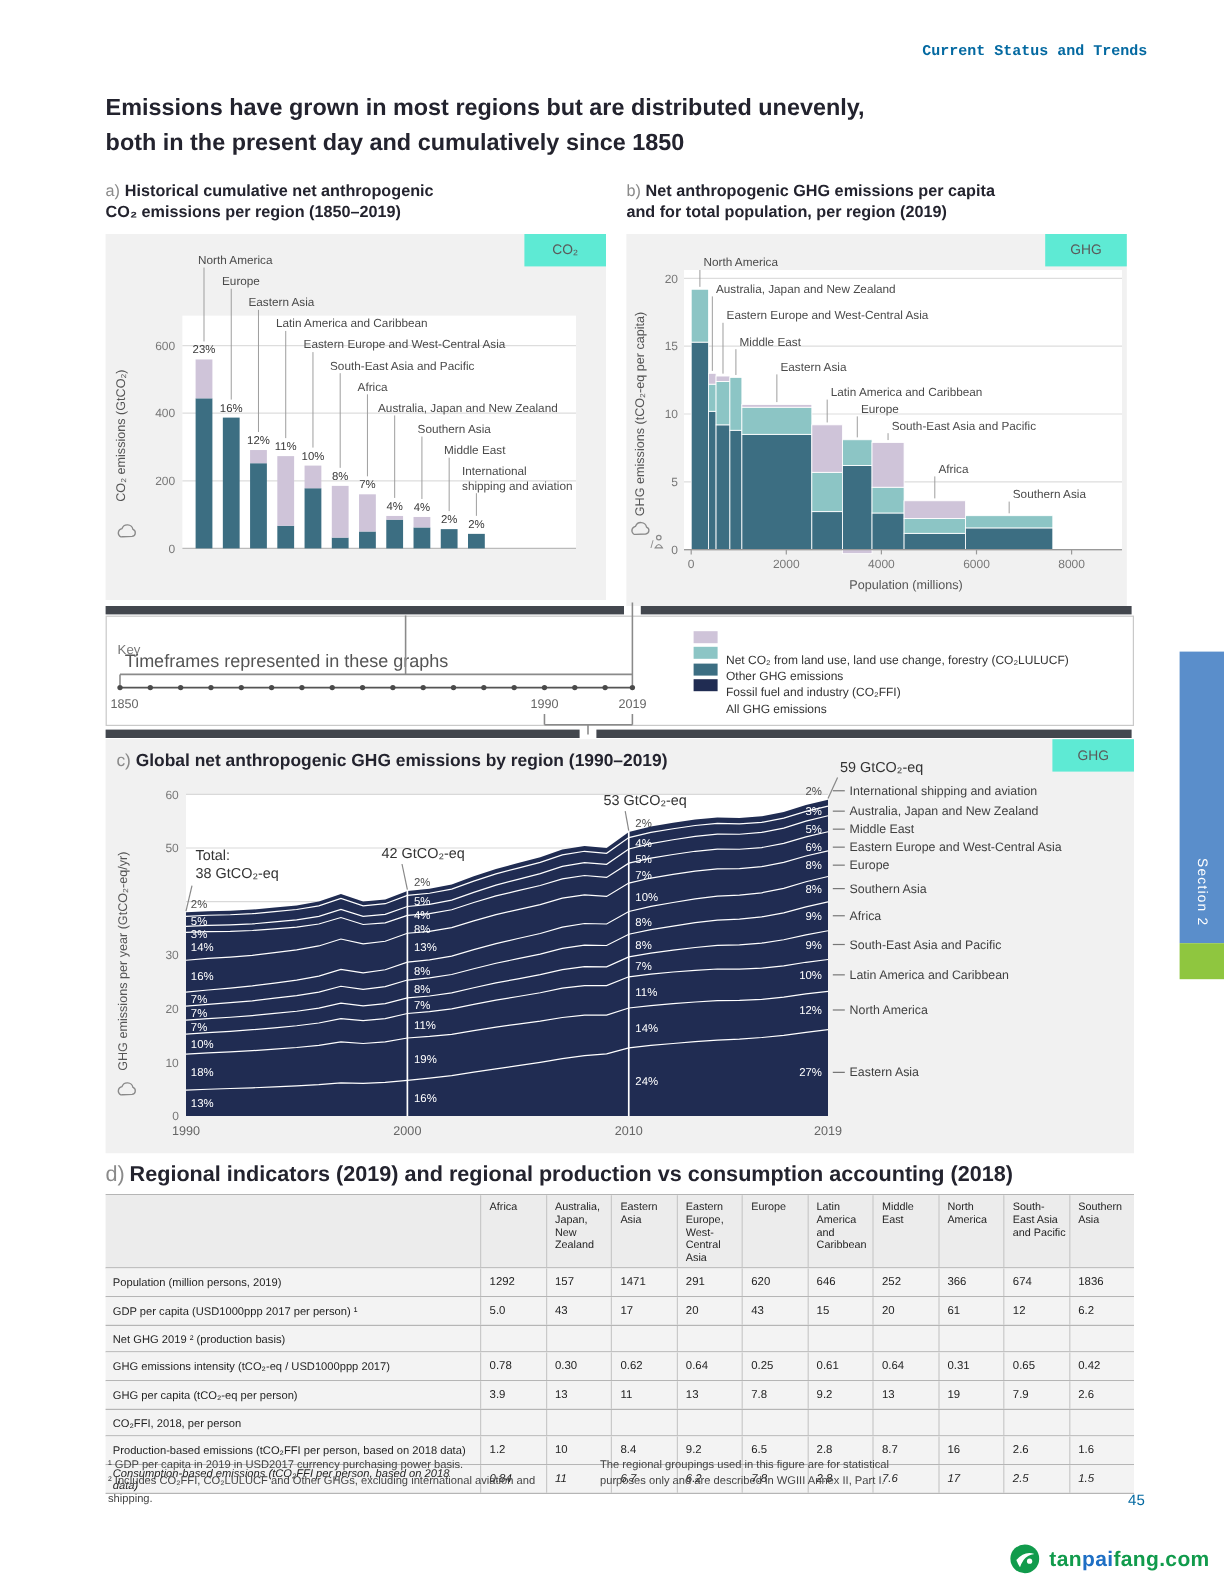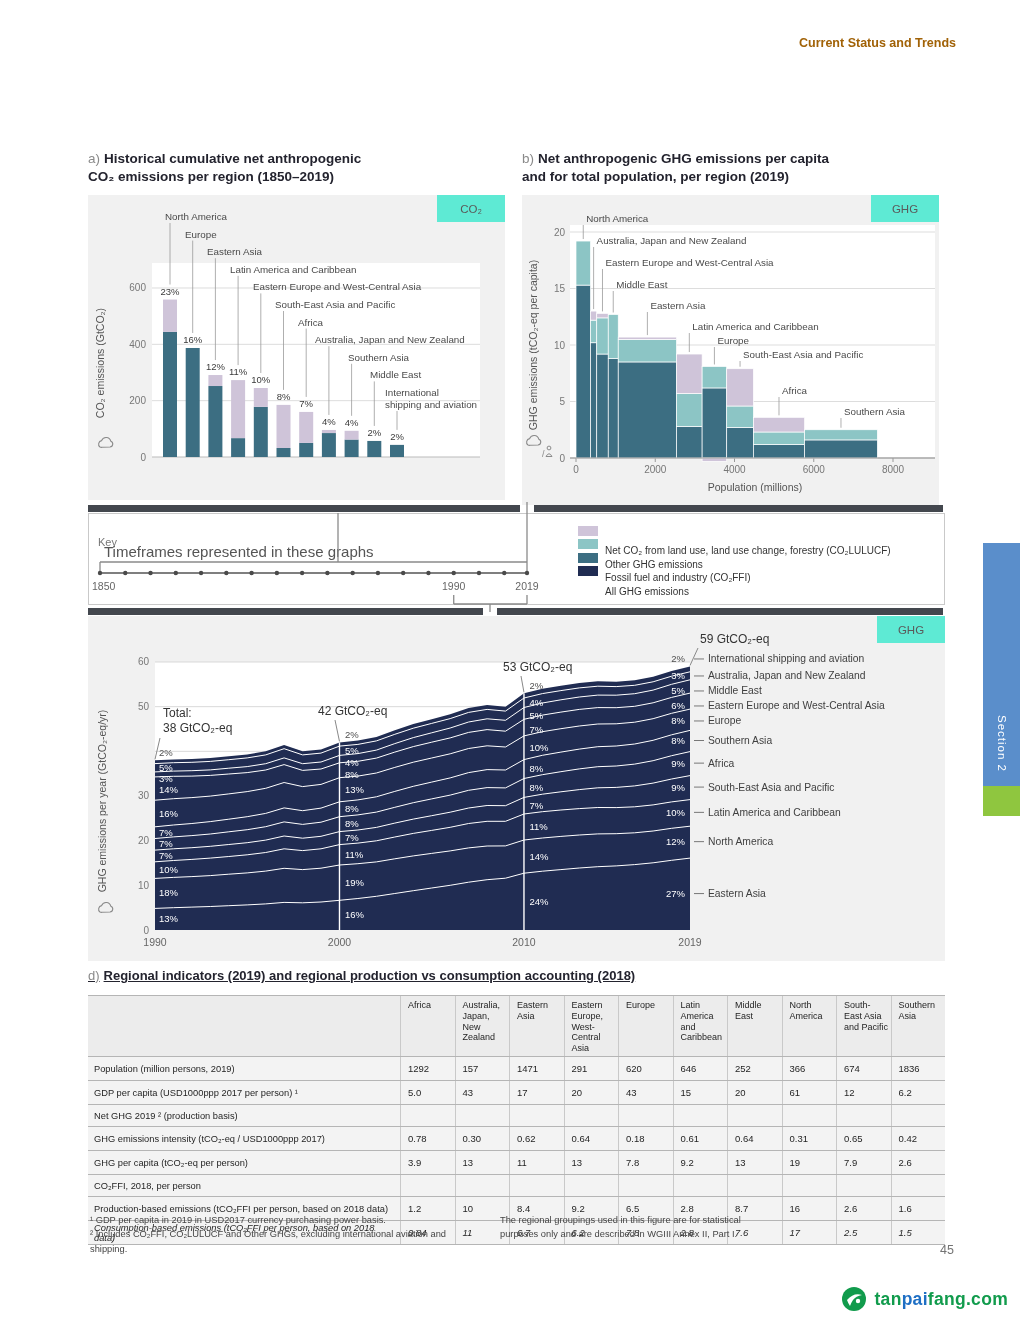--- a/index.html
+++ b/index.html
@@ -26,35 +26,39 @@
   
   #table-d{left:88px;top:995px;width:857px;border-top:1px solid #b5b5b5;}
   .trow{display:flex;background:#f3f3f3;border-bottom:1px solid #b5b5b5;align-items:stretch;}
   .trow.hdr{background:#ececec;}
   .tlabel{width:312px;box-sizing:border-box;padding:3px 4px 2px 6px;font-size:9.3px;color:#1f1f1f;
           display:flex;align-items:center;}
   .td{width:54.5px;box-sizing:border-box;border-left:1px solid #c9c9c9;padding:3px 2px 2px 7px;
       font-size:9.5px;color:#1f1f1f;display:flex;align-items:center;}
   .trow.hdr .td{font-size:9px;align-items:flex-start;padding-top:4px;line-height:1.2;}
   .fnote{font-size:9.3px;color:#444;line-height:1.55;}
-  #page-num{right:66px;top:1243px;font-size:12.5px;color:#737373;}
+  #page-num{right:66px;top:1243px;font-size:12.5px;color:#0369a1;}
   #section-tab{right:0;top:543px;width:37px;height:243px;background:#5a8ecb;}
   #section-tab span{position:absolute;bottom:14px;left:50%;transform:translateX(-50%);
       writing-mode:vertical-rl;color:#fff;font-size:11.5px;letter-spacing:1px;}
   #tab-green{right:0;top:786px;width:37px;height:30px;background:#8fc63f;}
   #logo{right:12px;top:1286px;display:flex;align-items:center;}
   #logo .word{font-size:17.5px;font-weight:bold;letter-spacing:0.3px;margin-left:7px;}
 </style>
 </head>
 <body>
 
 <div id="page">
 
-  <div id="hdr" class="abs" style="color:#a16207;">Current Status and Trends</div>
-
+  <div id="hdr" class="abs" style="color:#0369a1;font-family:Liberation Mono, monospace;">Current Status and Trends</div>
+
+  <div id="main-title" class="abs">
+    <div>Emissions have grown in most regions but are distributed unevenly,</div>
+    <div>both in the present day and cumulatively since 1850</div>
+  </div>
 
   <div class="ptitle abs" style="left:88px;top:150px;">
     <div><span class="pfx">a)</span><span>Historical cumulative net anthropogenic</span></div>
     <div>CO₂ emissions per region (1850–2019)</div>
   </div>
 
   <div class="ptitle abs" style="left:522px;top:150px;">
     <div><span class="pfx">b)</span><span>Net anthropogenic GHG emissions per capita</span></div>
     <div>and for total population, per region (2019)</div>
   </div>
@@ -372,24 +376,27 @@
         <line x1="72" y1="122" x2="67" y2="143.26654000000002" stroke="#888" stroke-width="1"></line>
         <text x="230" y="99" fill="#333" font-size="12">42 GtCO₂-eq</text>
         <line x1="247" y1="104" x2="251.483" y2="125.39986000000002" stroke="#888" stroke-width="1"></line>
         <text x="415" y="55" fill="#333" font-size="12">53 GtCO₂-eq</text>
         <line x1="433" y1="60" x2="435.966" y2="76.26649" stroke="#888" stroke-width="1"></line>
         <text x="612" y="27" fill="#333" font-size="12">59 GtCO₂-eq</text>
         <line x1="610" y1="32" x2="602" y2="49.466470000000015" stroke="#888" stroke-width="1"></line>
         <text x="18" y="185" fill="#555" font-size="10.5" text-anchor="middle" transform="rotate(-90 18 185)">GHG emissions per year (GtCO₂-eq/yr)</text>
         <path d="M12 296 a3.6 3.6 0 0 1 1.6-6.4 a4.8 4.8 0 0 1 9.2 0.6 a3 3 0 0 1 -0.8 5.8 l-8 0.3 a3 3 0 0 1 -2 -0.3 z" fill="none" stroke="#8a8a8a" stroke-width="1.1"></path>
       </svg>
+    <div class="stitle abs" style="left:9px;top:10px;">
+      <span class="pfx">c)</span><span>Global net anthropogenic GHG emissions by region (1990–2019)</span>
+    </div>
     <div class="tag">GHG</div>
   </div>
 
-  <div class="stitle abs" style="left:88px;top:968px;font-size:13px;text-decoration:underline;">
+  <div class="stitle abs" style="left:88px;top:968px;font-size:18px;">
     <span class="pfx">d)</span><span>Regional indicators (2019) and regional production vs consumption accounting (2018)</span>
   </div>
   <div id="table-d" class="abs">
       <div class="trow hdr">
         <div class="tlabel"></div>
         <div class="td">Africa</div>
         <div class="td">Australia, Japan, New Zealand</div>
         <div class="td">Eastern Asia</div>
         <div class="td">Eastern Europe, West-Central Asia</div>
         <div class="td">Europe</div>
@@ -437,21 +444,21 @@
         <div class="td"></div>
         <div class="td"></div>
         <div class="td"></div>
       </div>
       <div class="trow" style="height: 23px;">
         <div class="tlabel">GHG emissions intensity (tCO₂-eq / USD1000ppp 2017)</div>
         <div class="td">0.78</div>
         <div class="td">0.30</div>
         <div class="td">0.62</div>
         <div class="td">0.64</div>
-        <div class="td">0.18</div>
+        <div class="td">0.25</div>
         <div class="td">0.61</div>
         <div class="td">0.64</div>
         <div class="td">0.31</div>
         <div class="td">0.65</div>
         <div class="td">0.42</div>
       </div>
       <div class="trow" style="height: 23px;">
         <div class="tlabel">GHG per capita (tCO₂-eq per person)</div>
         <div class="td">3.9</div>
         <div class="td">13</div>

